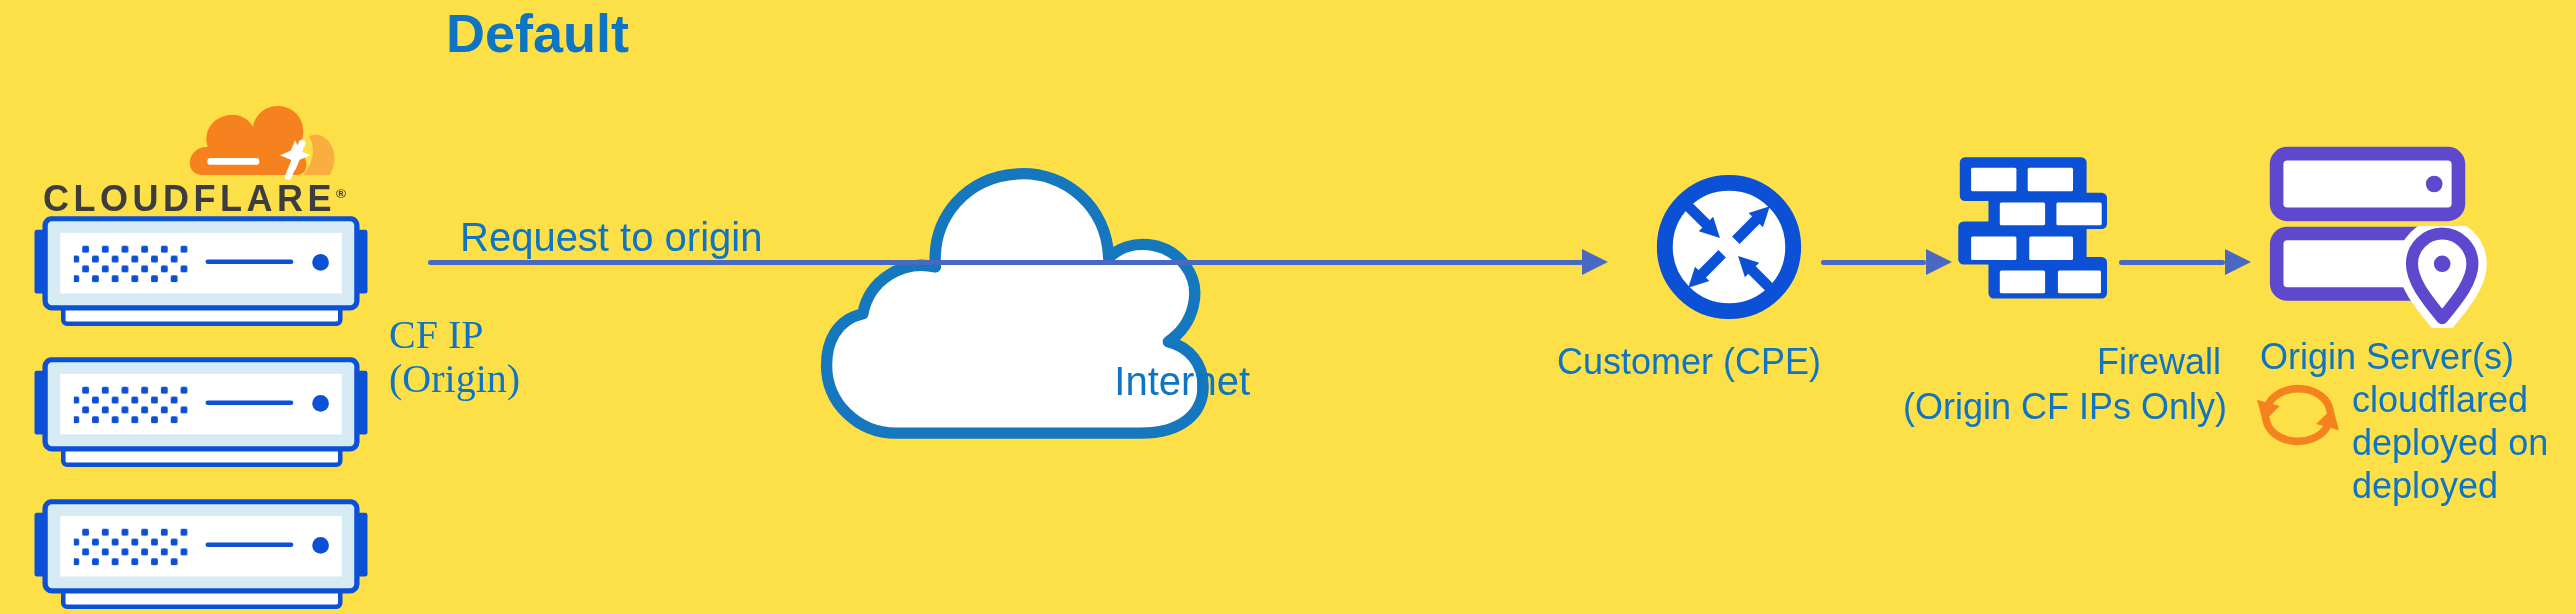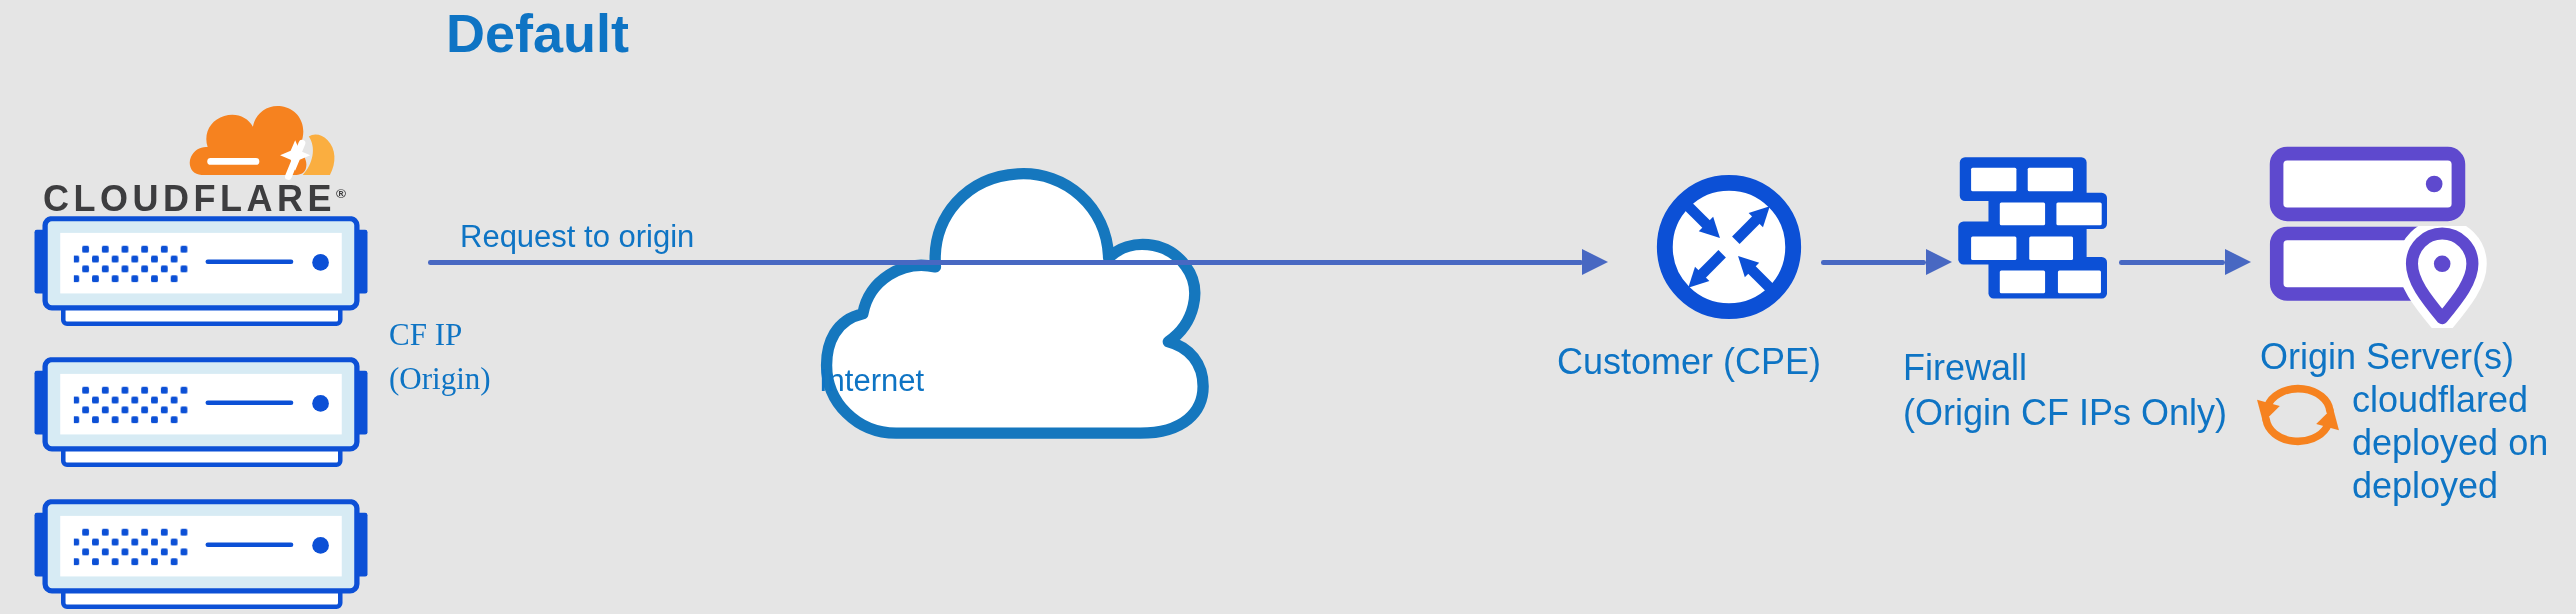--- a/index.html
+++ b/index.html
@@ -10,32 +10,32 @@
     --cloud-outline-blue:#1577BE;
     --server-fill:#D7EBF4;
     --origin-purple:#5E49CE;
     --cloudflare-orange:#F6821F;
     --cloudflare-orange-light:#FAAE40;
     --wordmark-gray:#3D3D3F;
   }
   *{margin:0;padding:0;box-sizing:border-box;}
   html,body{background:#ffffff;}
   body{font-family:"Liberation Sans", sans-serif;}
-  .canvas{position:relative;width:2576px;height:614px;background:#e5e5e5;overflow:hidden;}
+  .canvas{position:relative;width:2576px;height:614px;background:#fde047;overflow:hidden;}
 
   .abs{position:absolute;}
 
   .title{left:446px;top:1.5px;font-size:54px;font-weight:700;color:var(--title-blue);letter-spacing:0px;}
 
   .wordmark{left:42px;top:179px;font-size:36px;font-weight:700;letter-spacing:4.5px;color:var(--wordmark-gray);white-space:nowrap;}
   .wordmark sup{font-size:13.6px;letter-spacing:0;vertical-align:super;}
 
   .lbl{color:var(--label-blue);font-size:36px;line-height:45px;white-space:nowrap;}
-  .lbl.small{font-size:31px;line-height:44px;}
-  .center{text-align:left;}
+  .lbl.small{font-size:40px;line-height:44px;}
+  .center{text-align:right;}
 
   .hline{height:5.3px;background:var(--connector-blue);border-radius:2.3px;z-index:2;}
   .ahead{width:0;height:0;border-top:13.6px solid transparent;border-bottom:13.6px solid transparent;border-left:26px solid var(--connector-blue);z-index:2;}
 
   svg{display:block;}
   .f-blue{fill:var(--icon-blue);}
   .s-blue{stroke:var(--icon-blue);fill:#fff;}
   .rack-body{fill:var(--server-fill);stroke:var(--icon-blue);}
   .f-white{fill:#fff;}
   .s-cloud{stroke:var(--cloud-outline-blue);fill:#fff;}
@@ -145,21 +145,21 @@
       <rect x="95" y="17" width="60" height="31" rx="2"></rect>
       <rect x="58" y="63" width="60" height="30" rx="2"></rect>
       <rect x="133" y="63" width="60" height="30" rx="2"></rect>
       <rect x="20" y="108" width="60" height="31" rx="2"></rect>
       <rect x="97" y="108" width="58" height="31" rx="2"></rect>
       <rect x="58" y="153" width="60" height="30" rx="2"></rect>
       <rect x="135" y="153" width="57" height="30" rx="2"></rect>
     </g>
   </svg>
 
-  <div class="abs lbl center" style="left:1903px;top:339px;width:318px;margin-top:6px;">
+  <div class="abs lbl center" style="left:1903px;top:339px;width:318px;">
     <div>Firewall</div>
     <div>(Origin CF IPs Only)</div>
   </div>
 
   <div class="abs hline" style="left:2119px;top:260px;width:106px;"></div>
   <div class="abs ahead" style="left:2225px;top:249px;"></div>
 
   <svg class="abs" style="left:2269px;top:146px;" width="197" height="76" viewBox="0 0 260 100">
     <rect x="10" y="10" width="240" height="80" rx="14" class="s-purple" stroke-width="18"></rect>
     <circle cx="218" cy="50" r="11" class="f-purple"></circle>

